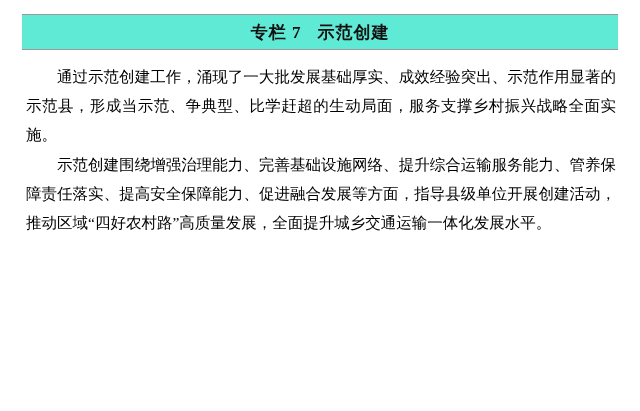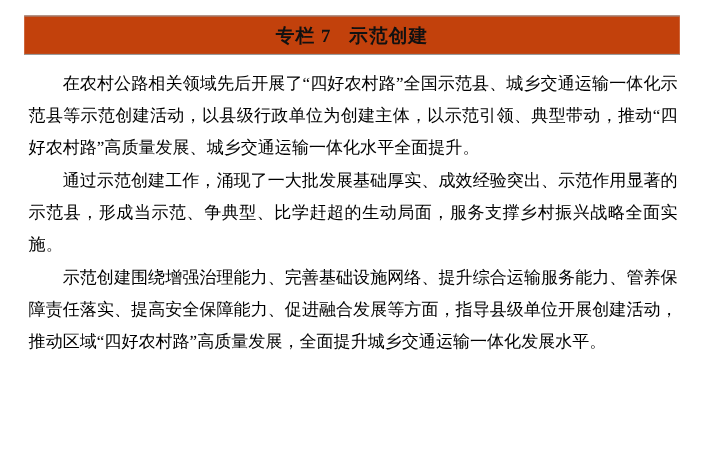--- a/index.html
+++ b/index.html
@@ -17,21 +17,21 @@
   .page {
     position: relative;
     width: 640px;
     height: 411px;
     box-sizing: border-box;
     padding: 0;
   }
   .title-bar {
     margin: 14px 22px 0 22px;
     height: 34px;
-    background: #c2410c;
+    background: #5eead4;
     border-top: 1px solid #9a9a9a;
     border-bottom: 1px solid #9a9a9a;
     display: flex;
     align-items: center;
     justify-content: center;
   }
   .title-text {
     font-size: 17px;
     font-weight: bold;
     letter-spacing: 1px;
@@ -61,18 +61,17 @@
 
 <div class="page">
 
   <div class="title-bar">
     <div class="title-text">
       <span>专栏 7</span><span class="gap"></span><span>示范创建</span>
     </div>
   </div>
 
   <div class="body-area">
-    <p class="para">在农村公路相关领域先后开展了“四好农村路”全国示范县、城乡交通运输一体化示范县等示范创建活动，以县级行政单位为创建主体，以示范引领、典型带动，推动“四好农村路”高质量发展、城乡交通运输一体化水平全面提升。</p>
     <p class="para">通过示范创建工作，涌现了一大批发展基础厚实、成效经验突出、示范作用显著的示范县，形成当示范、争典型、比学赶超的生动局面，服务支撑乡村振兴战略全面实施。</p>
     <p class="para">示范创建围绕增强治理能力、完善基础设施网络、提升综合运输服务能力、管养保障责任落实、提高安全保障能力、促进融合发展等方面，指导县级单位开展创建活动，推动区域“四好农村路”高质量发展，全面提升城乡交通运输一体化发展水平。</p>
   </div>
 
 </div>
 
 </body></html>

